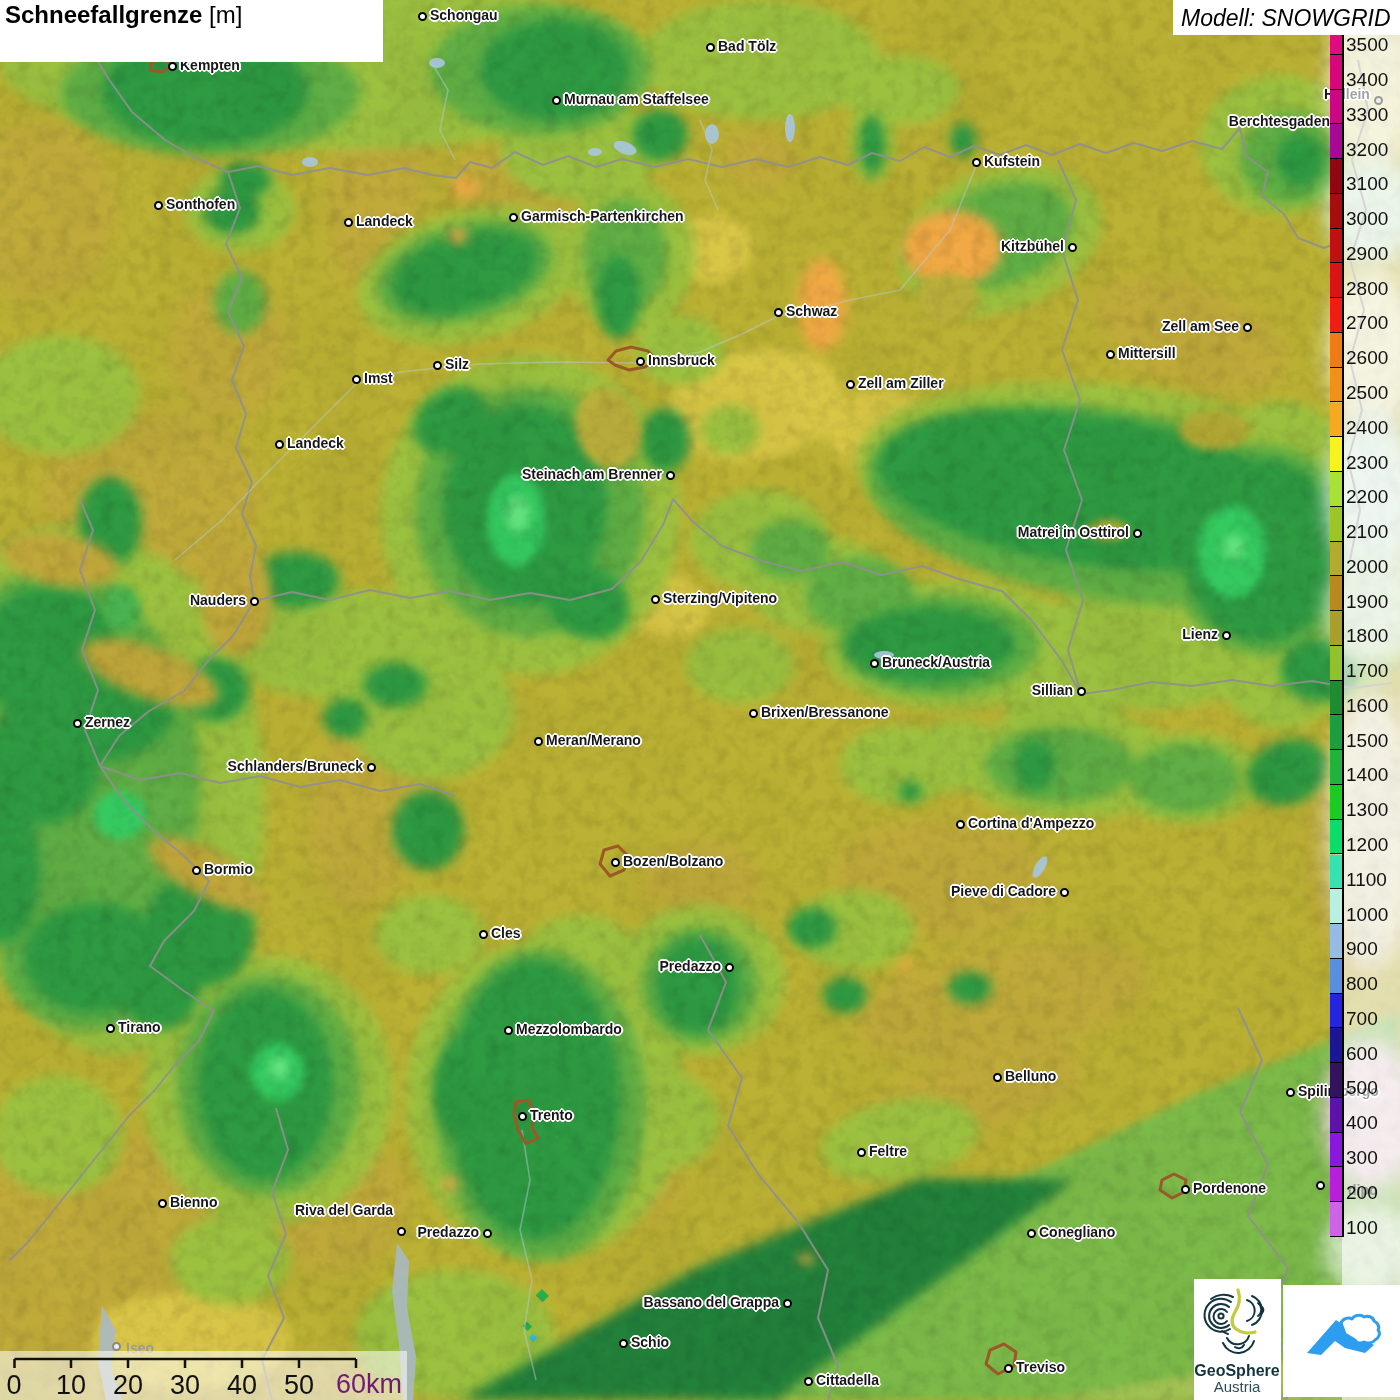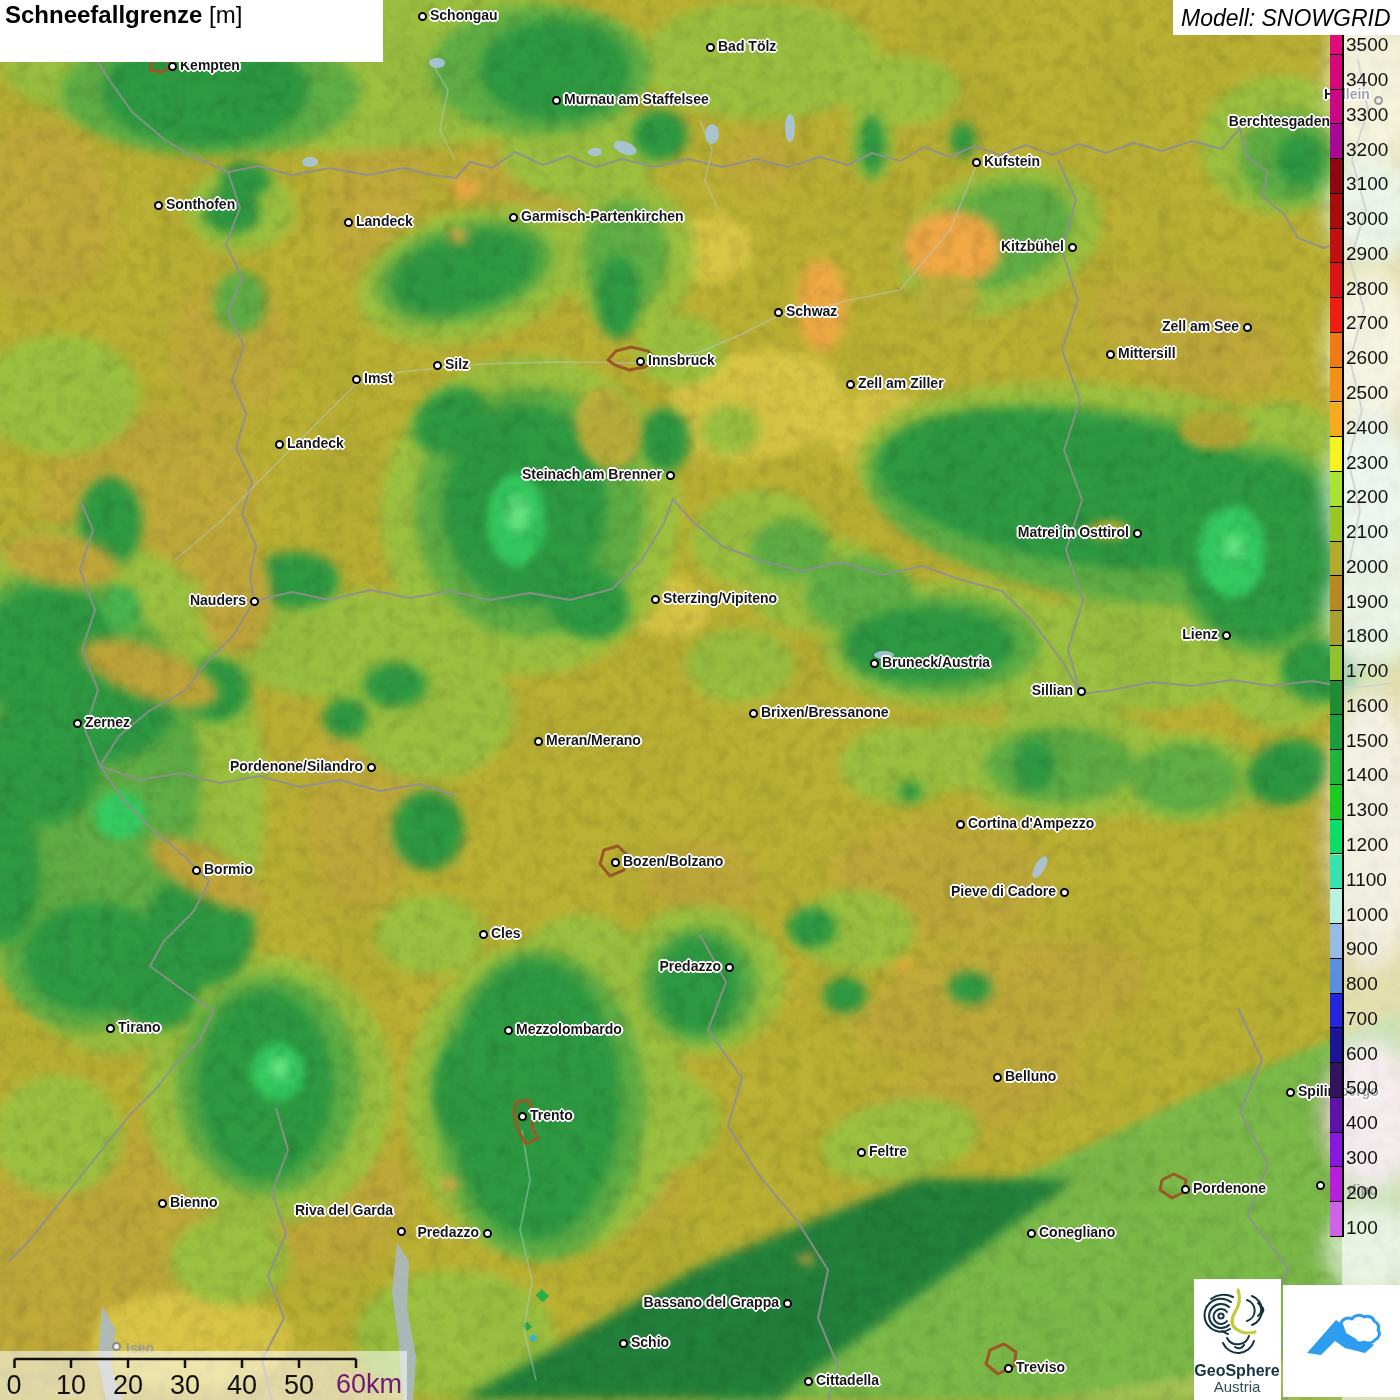--- a/index.html
+++ b/index.html
@@ -338,21 +338,21 @@
     <div class="city" style="left:882px;top:654px">Bruneck/Austria</div>
     <div class="dot" style="left:1077px;top:687px"></div>
     <div class="city" style="left:auto;right:327px;top:682px">Sillian</div>
     <div class="dot" style="left:749px;top:709px"></div>
     <div class="city" style="left:761px;top:704px">Brixen/Bressanone</div>
     <div class="dot" style="left:73px;top:719px"></div>
     <div class="city" style="left:85px;top:714px">Zernez</div>
     <div class="dot" style="left:534px;top:737px"></div>
     <div class="city" style="left:546px;top:732px">Meran/Merano</div>
     <div class="dot" style="left:367px;top:763px"></div>
-    <div class="city" style="left:auto;right:1037px;top:758px">Pordenone/Silandro</div>
+    <div class="city" style="left:auto;right:1037px;top:758px">Schlanders/Bruneck</div>
     <div class="dot" style="left:956px;top:820px"></div>
     <div class="city" style="left:968px;top:815px">Cortina d'Ampezzo</div>
     <div class="dot" style="left:192px;top:866px"></div>
     <div class="city" style="left:204px;top:861px">Bormio</div>
     <div class="dot" style="left:611px;top:858px"></div>
     <div class="city" style="left:623px;top:853px">Bozen/Bolzano</div>
     <div class="dot" style="left:1060px;top:888px"></div>
     <div class="city" style="left:auto;right:344px;top:883px">Pieve di Cadore</div>
     <div class="dot" style="left:479px;top:930px"></div>
     <div class="city" style="left:491px;top:925px">Cles</div>

